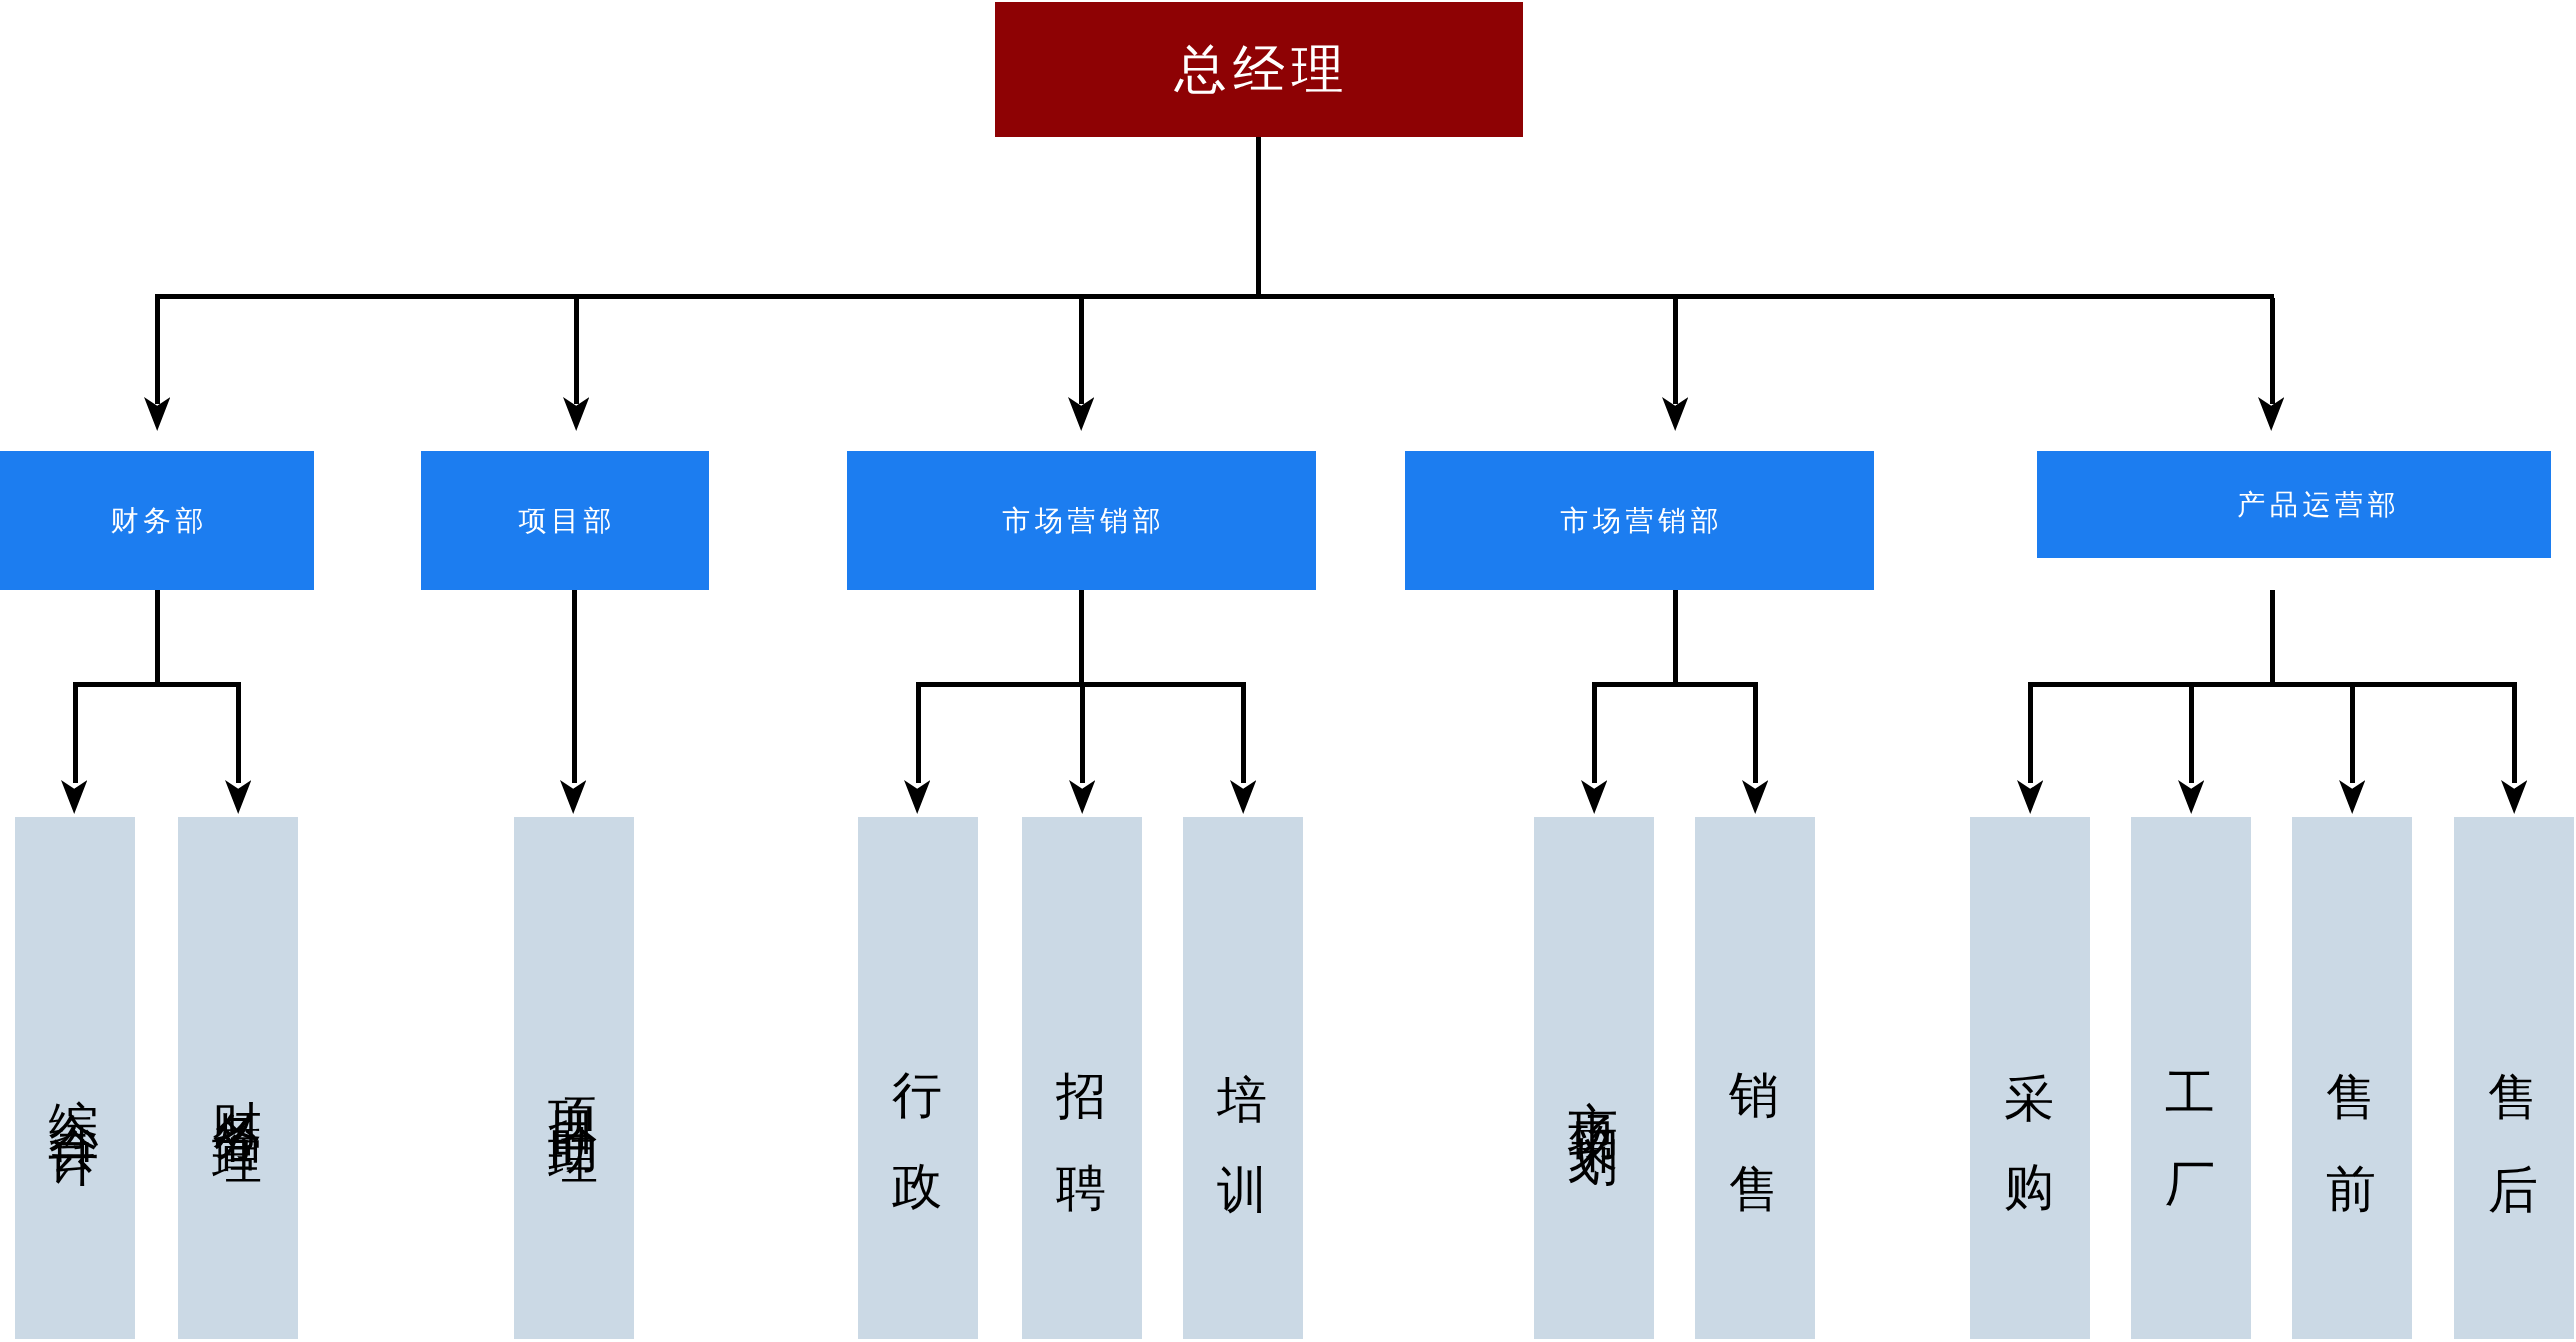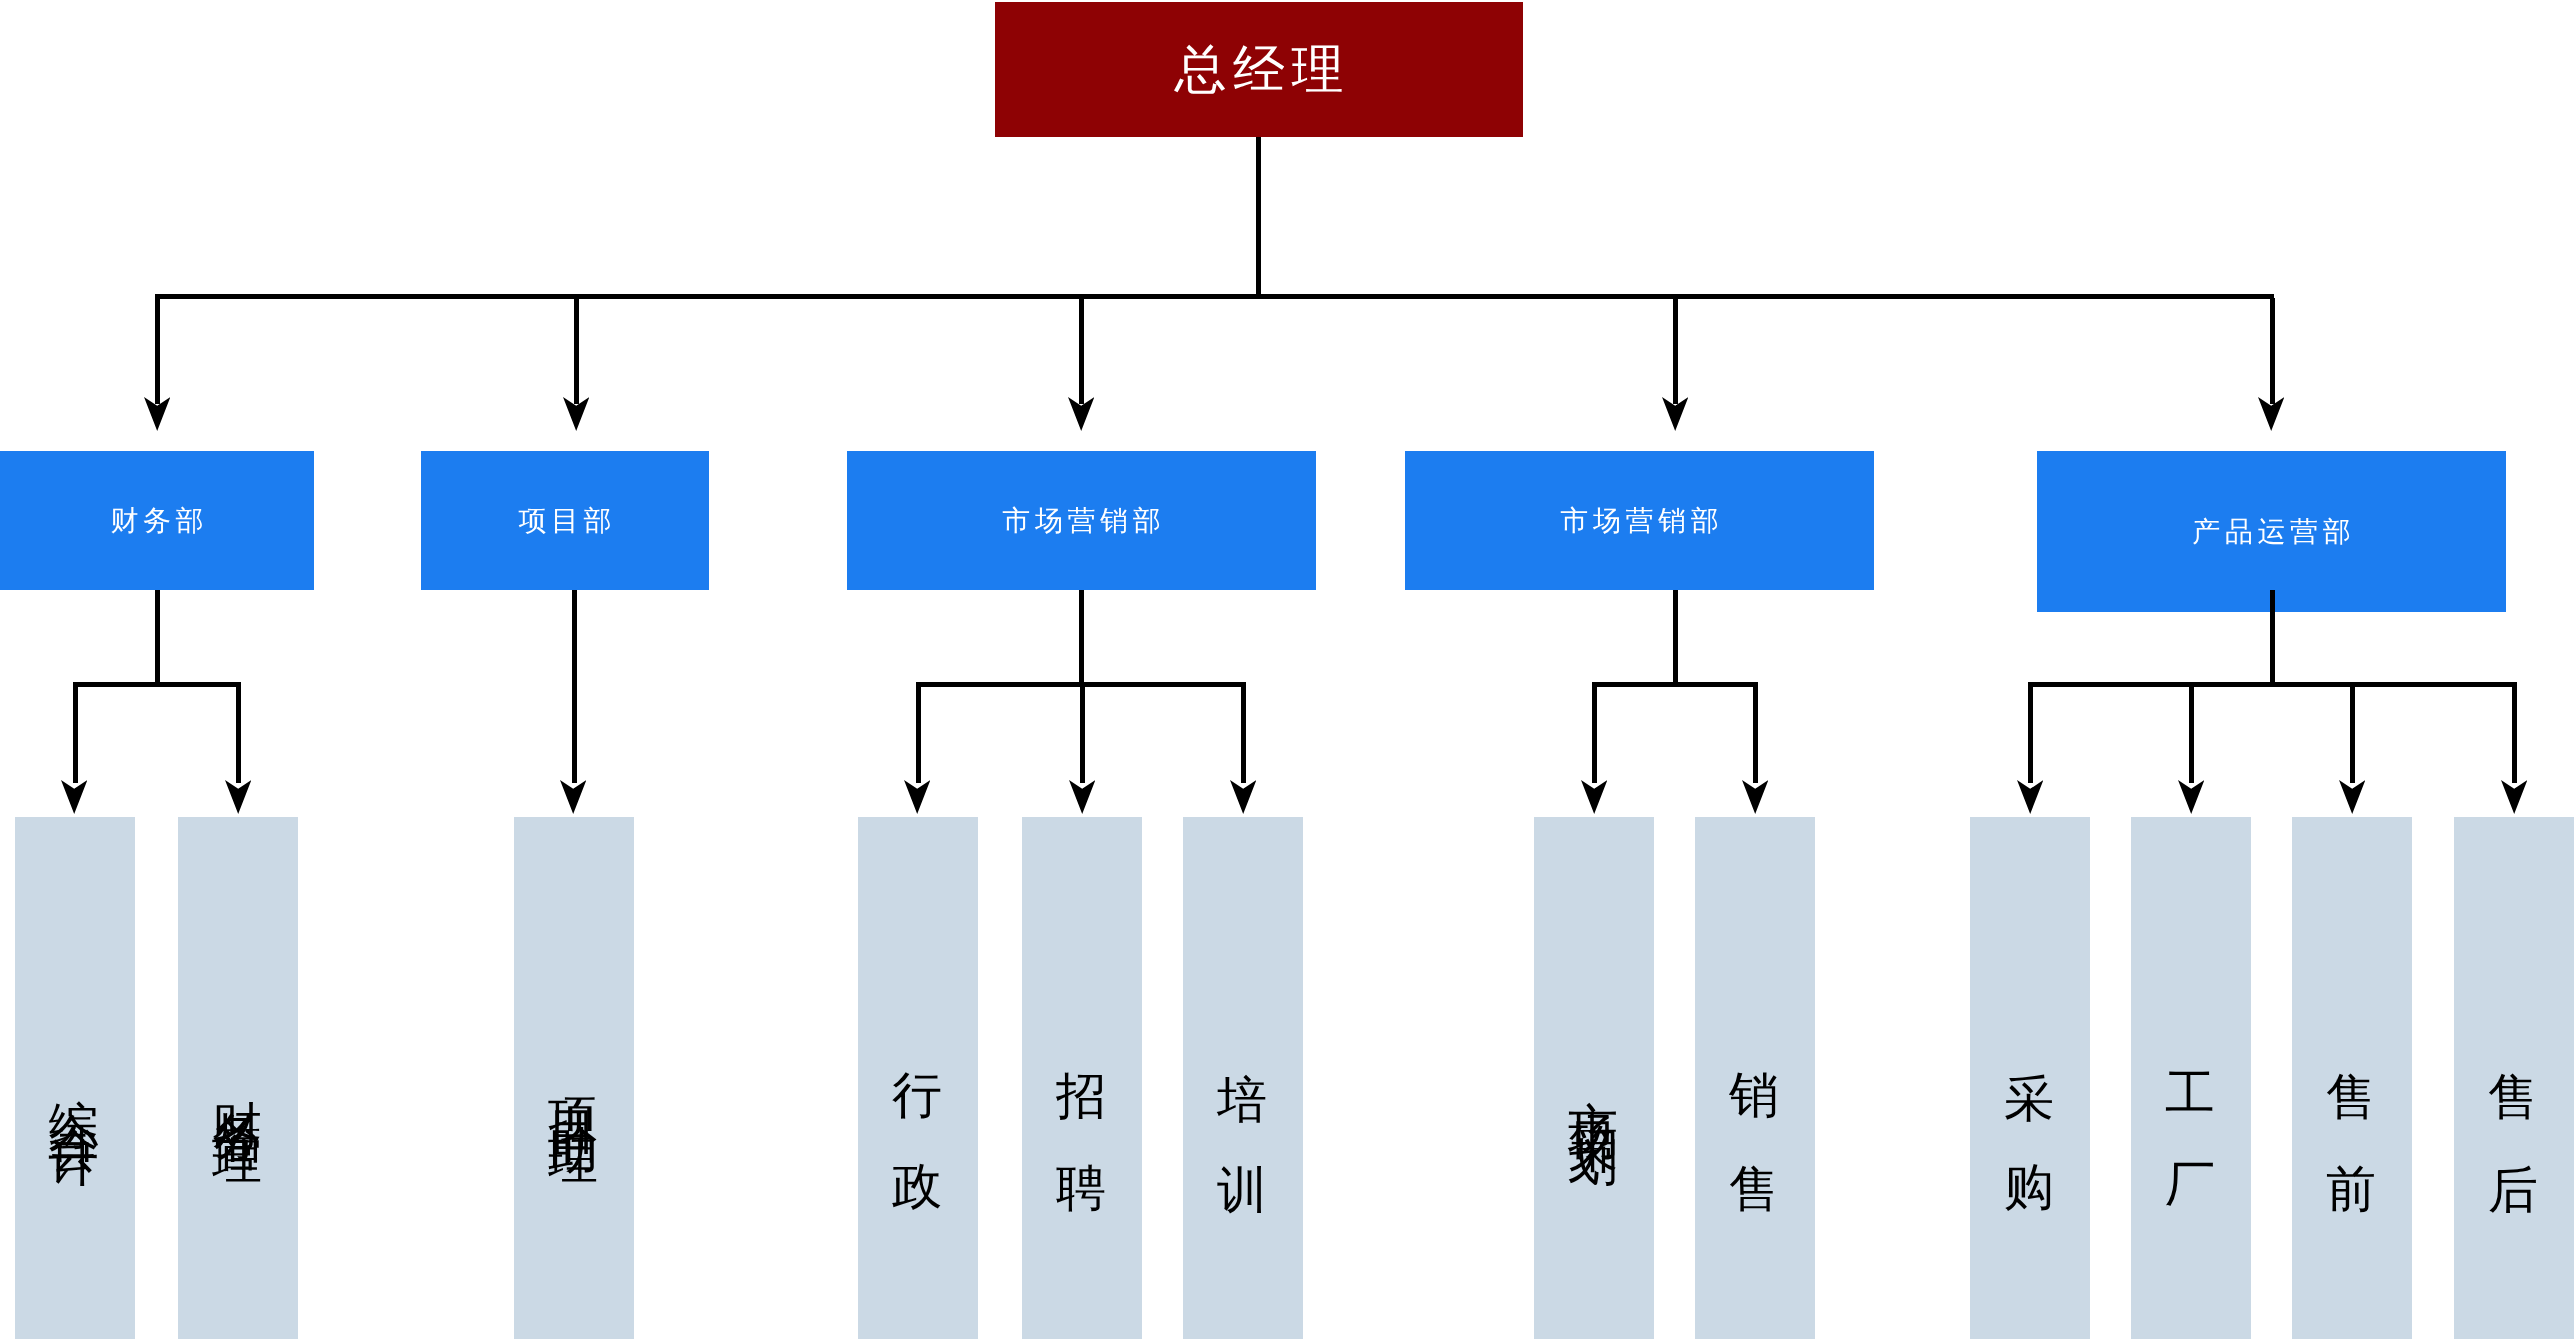--- a/index.html
+++ b/index.html
@@ -62,21 +62,21 @@
   </div>
   <div class="node node--dept" style="left:421px;top:451px;width:288px;height:139px;">
     <span class="label">项目部</span>
   </div>
   <div class="node node--dept" style="left:847px;top:451px;width:469px;height:139px;">
     <span class="label">市场营销部</span>
   </div>
   <div class="node node--dept" style="left:1405px;top:451px;width:469px;height:139px;">
     <span class="label">市场营销部</span>
   </div>
-  <div class="node node--dept" style="left:2037px;top:451px;width:469px;height:161px;">
+  <div class="node node--dept" style="left:2037px;top:451px;width:469px;height:107px;padding-left:45px;">
     <span class="label">产品运营部</span>
   </div>
 
   <div class="vline" style="left:155px;top:590px;width:4.6px;height:97px;"></div>
   <div class="hline" style="left:73px;top:682px;width:168px;height:4.6px;"></div>
   <div class="vline" style="left:73px;top:687px;width:4.6px;height:96px;"></div>
   <div class="vline" style="left:236px;top:687px;width:4.6px;height:96px;"></div>
   <div class="arrow" style="left:61px;top:780px;"></div>
   <div class="arrow" style="left:225px;top:780px;"></div>
 

